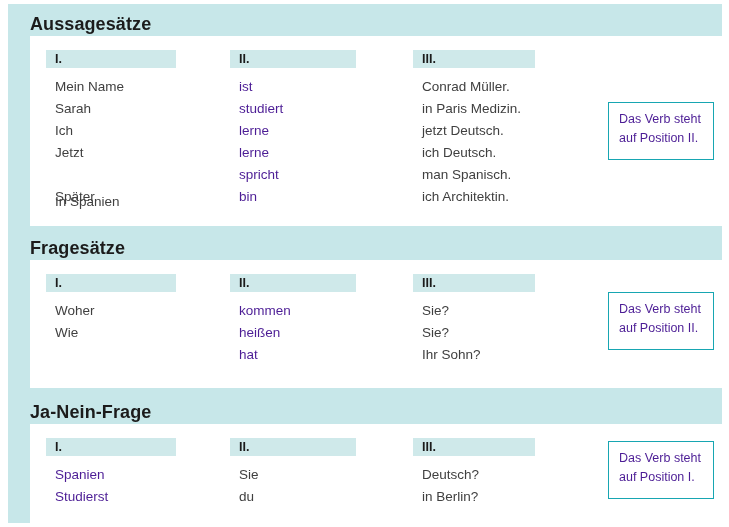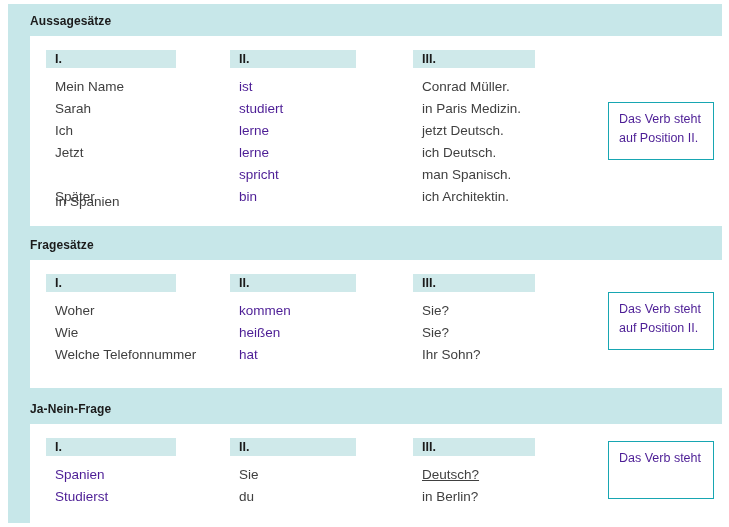--- a/index.html
+++ b/index.html
@@ -36,21 +36,21 @@
     left: 0;
     top: 0;
     width: 714px;
     height: 28px;
     background: #c7e7e9;
   }
   .section-title {
     position: absolute;
     left: 22px;
     top: 6px;
-    font-size: 12px;
+    font-size: 18px;
     font-weight: bold;
     color: #1b1b1b;
     letter-spacing: 0.1px;
     white-space: nowrap;
   }
   .section-body {
     position: absolute;
     left: 22px;
     top: 28px;
     width: 692px;
@@ -159,21 +159,20 @@
         </div>
         <div class="col-head c3">
           <span>III.</span>
         </div>
         <div class="cell c1" style="top: 43px;">Woher</div>
         <div class="cell c2 verb" style="top: 43px;">kommen</div>
         <div class="cell c3" style="top: 43px;">Sie?</div>
         <div class="cell c1" style="top: 65px;">Wie</div>
         <div class="cell c2 verb" style="top: 65px;">heißen</div>
         <div class="cell c3" style="top: 65px;">Sie?</div>
-        <div class="cell c1" style="top: 87px;">Welche Telefonnummer</div>
         <div class="cell c2 verb" style="top: 87px;">hat</div>
         <div class="cell c3" style="top: 87px;">Ihr Sohn?</div>
       </div>
     </div>
     <div class="callout" style="left: 600px; top: 288px; width: 106px; height: 58px;">
       <div class="line">Das Verb steht</div>
       <div class="line">auf Position II.</div>
     </div>
     <div class="section" style="top: 392px;">
       <div class="section-header">
@@ -184,22 +183,23 @@
           <span>I.</span>
         </div>
         <div class="col-head c2">
           <span>II.</span>
         </div>
         <div class="col-head c3">
           <span>III.</span>
         </div>
         <div class="cell c1 verb" style="top: 43px;">Spanien</div>
         <div class="cell c2" style="top: 43px;">Sie</div>
-        <div class="cell c3" style="top: 43px; text-decoration: underline;">Deutsch?</div>
+        <div class="cell c3" style="top: 43px;">Deutsch?</div>
         <div class="cell c1 verb" style="top: 65px;">Studierst</div>
         <div class="cell c2" style="top: 65px;">du</div>
         <div class="cell c3" style="top: 65px;">in Berlin?</div>
       </div>
     </div>
     <div class="callout" style="left: 600px; top: 437px; width: 106px; height: 58px;">
       <div class="line">Das Verb steht</div>
+      <div class="line">auf Position I.</div>
     </div>
   </div>
 
 </body></html>

